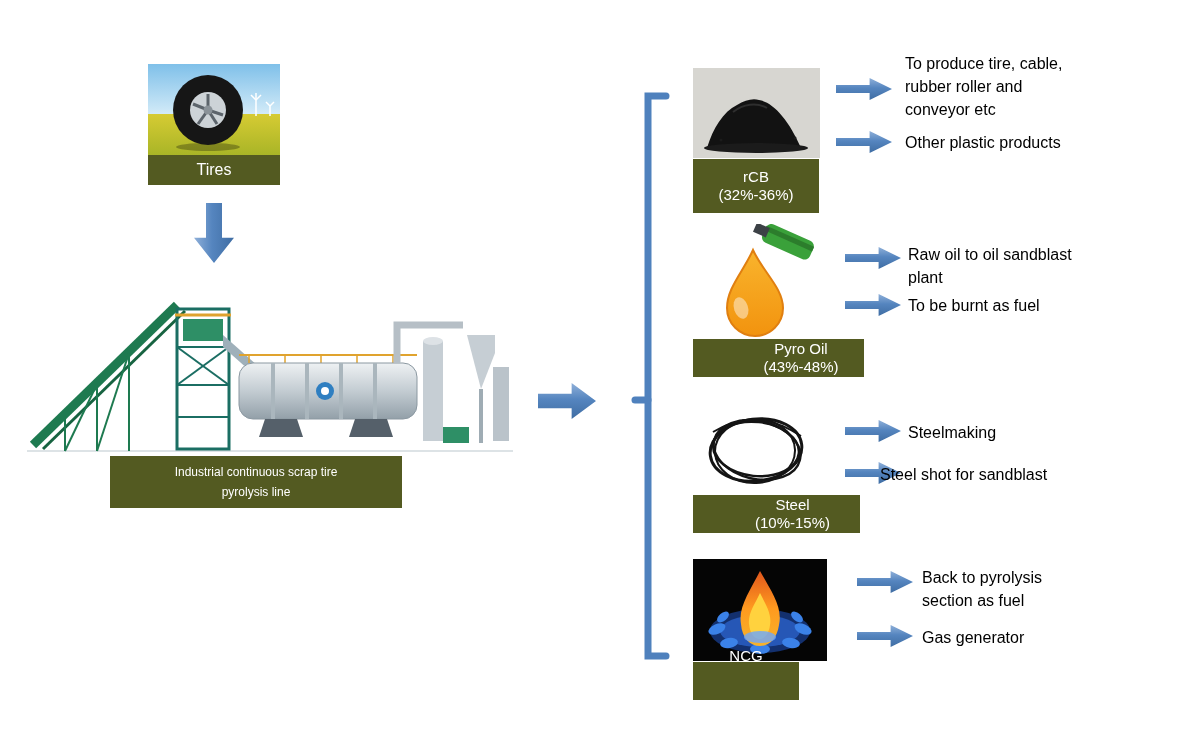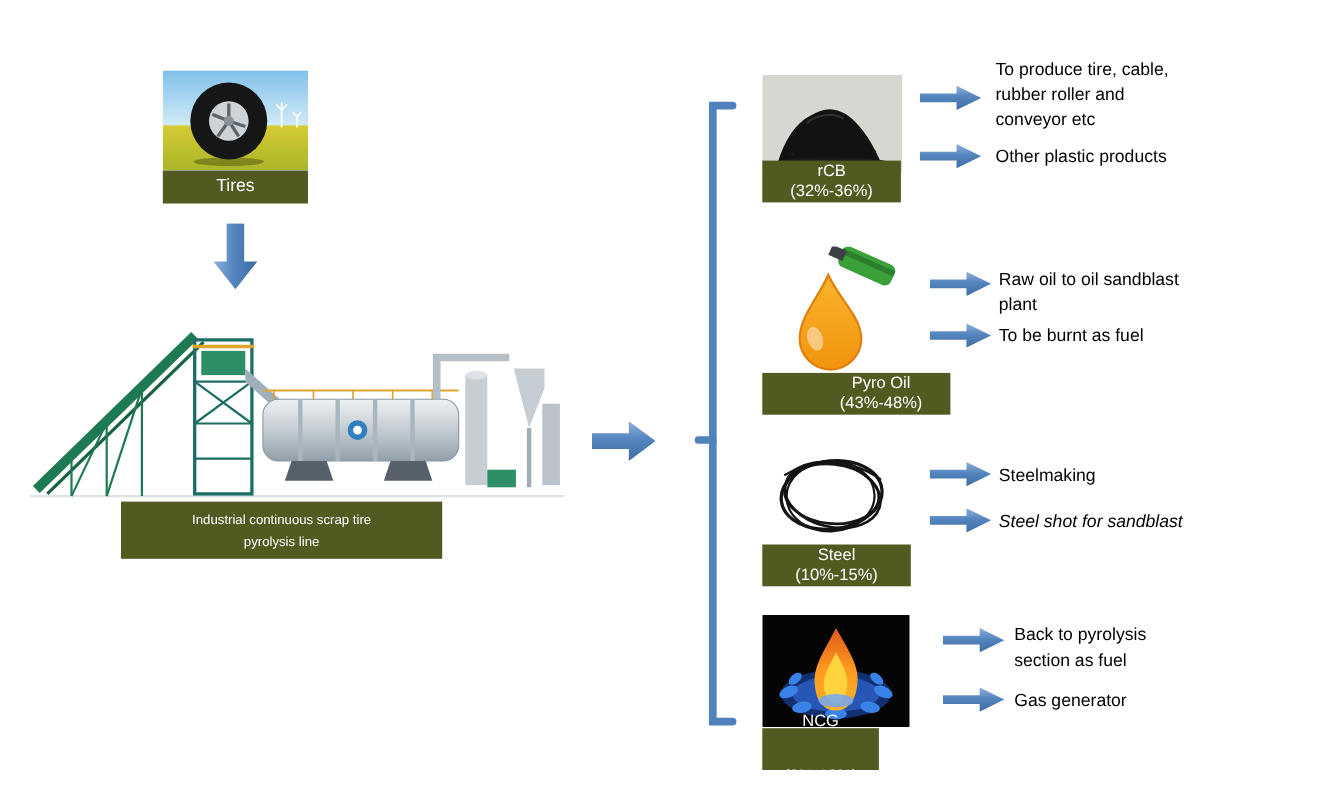--- a/index.html
+++ b/index.html
@@ -149,21 +149,21 @@
   <div class="abs" style="left:693px;top:68px;width:127px;height:90px;">
     <svg width="127" height="90" viewBox="0 0 127 90">
       <rect x="0" y="0" width="127" height="90" fill="#d7d6d1"></rect>
       <path d="M14,80 C20,60 30,44 44,37 C52,32 60,30 66,32 C80,34 96,52 108,80 Z" fill="#121212"></path>
       <path d="M40,44 C50,36 64,34 74,40" stroke="#2e2e2e" stroke-width="2" fill="none"></path>
       <ellipse cx="63" cy="80" rx="52" ry="5" fill="#1b1b1b"></ellipse>
       <circle cx="28" cy="72" r="1.5" fill="#1b1b1b"></circle>
         <circle cx="102" cy="70" r="1.5" fill="#1b1b1b"></circle>
     </svg>
   </div>
-  <div class="abs label-bar product-label" style="left:693px;top:146px;width:126px;height:38px;">
+  <div class="abs label-bar product-label" style="left:693px;top:159px;width:126px;height:54px;">
     <span>rCB</span>
     <span>(32%-36%)</span>
   </div>
   <div class="abs use-arrow" style="left:836px;top:78px;"></div>
   <div class="abs use-text" style="left:905px;top:52px;width:185px;">To produce tire, cable, rubber roller and conveyor etc</div>
   <div class="abs use-arrow" style="left:836px;top:131px;"></div>
   <div class="abs use-text" style="left:905px;top:131px;width:230px;">Other plastic products</div>
 
   <div class="abs" style="left:693px;top:224px;width:127px;height:114px;">
     <svg width="127" height="114" viewBox="0 0 127 114">
@@ -197,28 +197,28 @@
       <rect x="0" y="0" width="127" height="92" fill="#ffffff"></rect>
       <g fill="none" stroke="#141414">
         <ellipse cx="63" cy="48" rx="46" ry="31" stroke-width="3" transform="rotate(-7 63 48)"></ellipse>
         <ellipse cx="63" cy="47" rx="43" ry="27" stroke-width="2.4" transform="rotate(6 63 47)"></ellipse>
         <ellipse cx="62" cy="49" rx="40" ry="32" stroke-width="2" transform="rotate(-2 62 49)"></ellipse>
         <ellipse cx="64" cy="48" rx="44" ry="29" stroke-width="2.4" transform="rotate(13 64 48)"></ellipse>
         <path d="M20,30 q 43,-26 88,4" stroke-width="2"></path>
       </g>
     </svg>
   </div>
-  <div class="abs label-bar product-label" style="left:693px;top:495px;width:135px;height:38px;">
+  <div class="abs label-bar product-label" style="left:693px;top:495px;width:135px;height:38px;padding-left:32px;">
     <span>Steel</span>
     <span>(10%-15%)</span>
   </div>
   <div class="abs use-arrow" style="left:845px;top:420px;"></div>
   <div class="abs use-text" style="left:908px;top:421px;width:200px;">Steelmaking</div>
   <div class="abs use-arrow" style="left:845px;top:462px;"></div>
-  <div class="abs use-text" style="left:908px;top:463px;width:230px;font-style:italic;">Steel shot for sandblast</div>
+  <div class="abs use-text" style="left:880px;top:463px;width:230px;">Steel shot for sandblast</div>
 
   <div class="abs" style="left:693px;top:559px;width:134px;height:102px;">
     <svg width="134" height="102" viewBox="0 0 134 102">
       <defs>
         <linearGradient id="flame" x1="0" y1="0" x2="0" y2="1">
           <stop offset="0" stop-color="#e0561c"></stop>
             <stop offset="0.5" stop-color="#ff9a1f"></stop>
           <stop offset="1" stop-color="#f7b32a"></stop>
         </linearGradient>
       </defs>

